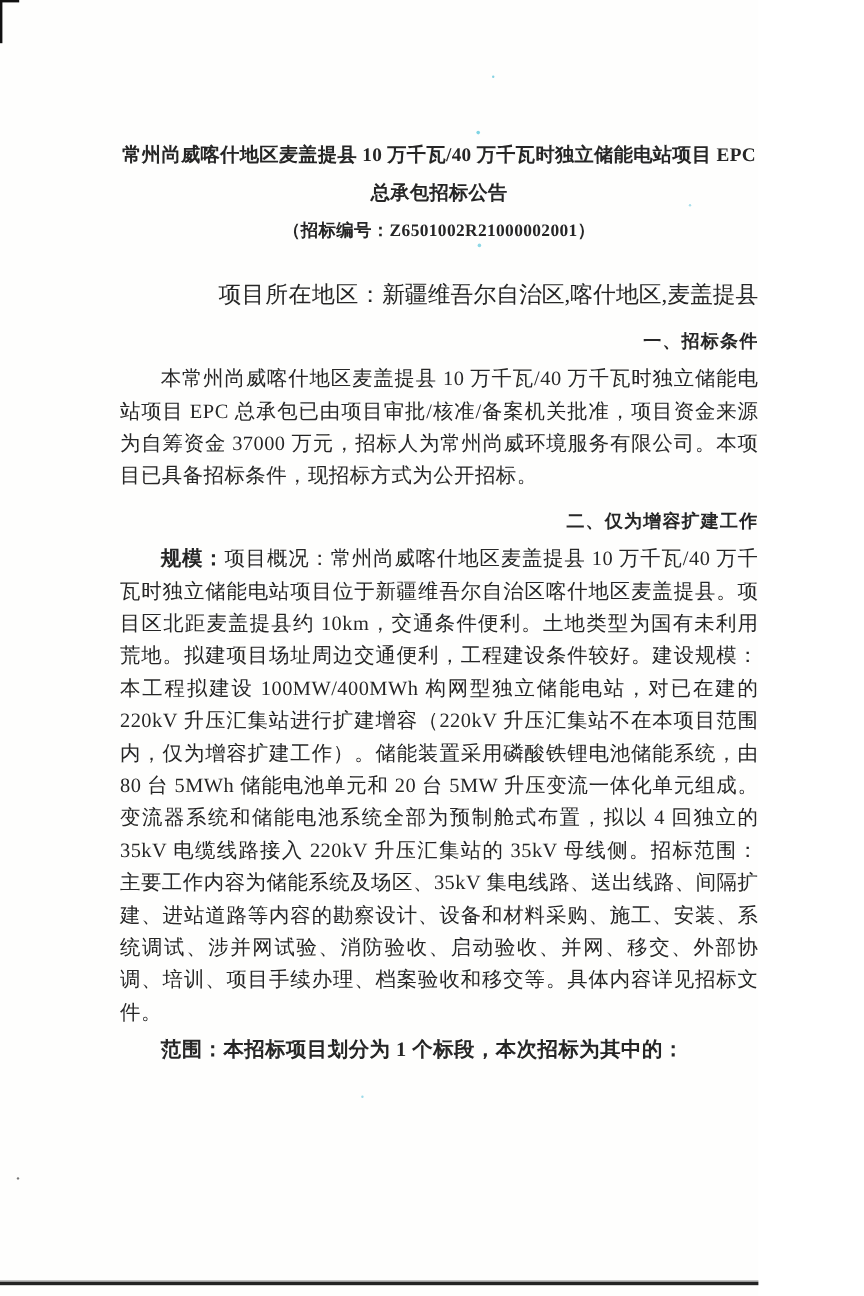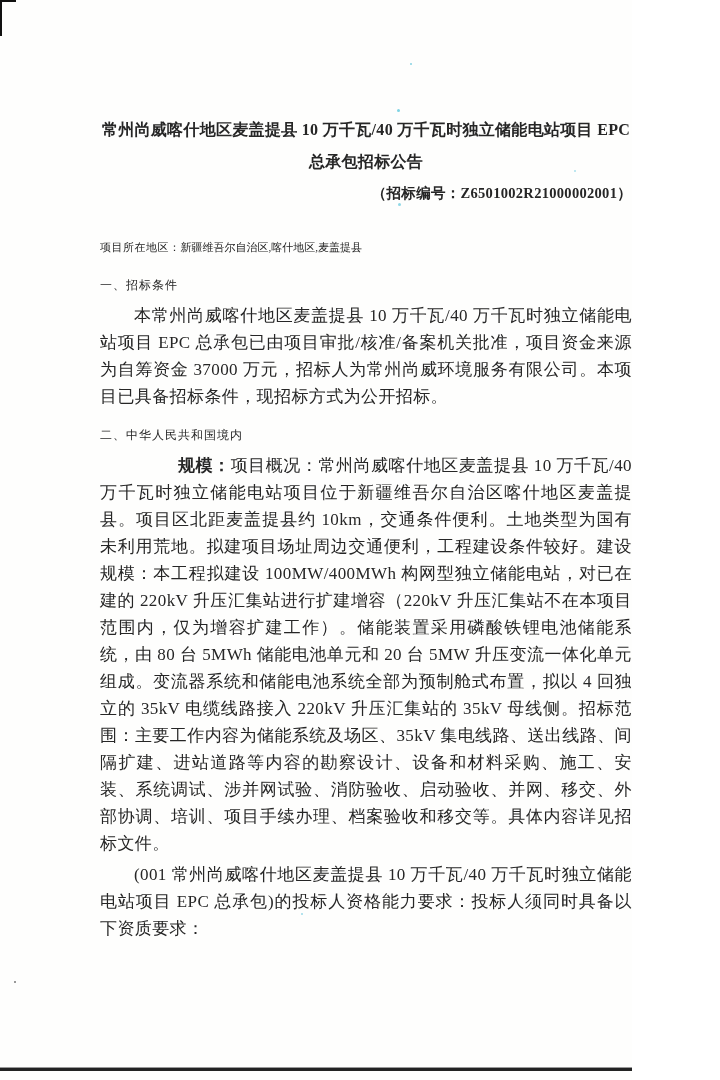--- a/index.html
+++ b/index.html
@@ -8,36 +8,37 @@
     overflow:hidden;
     font-family:"Liberation Serif","DejaVu Serif",serif;
     color:#262626;
   }
   .doc{position:absolute;left:100px;top:114px;width:532px;}
   .doc-title{
     margin:0;font-size:16px;font-weight:700;line-height:32px;
     text-align:center;letter-spacing:.3px;
   }
   .bid-no{
-    margin:0;font-size:14.5px;font-weight:700;line-height:30px;text-align:right;
+    margin:0;font-size:14.5px;font-weight:700;line-height:30px;text-align:center;
     letter-spacing:.3px;
   }
-  .meta-line{margin:26px 0 0 0;font-size:11px;line-height:26px;}
+  .meta-line{margin:26px 0 0 0;font-size:19px;line-height:26px;text-align:right;}
   .meta-line .lbl{letter-spacing:.5px;}
   h2.sec{
-    margin:13px 0 5px 0;font-size:12px;font-weight:400;line-height:24px;
+    margin:13px 0 5px 0;font-size:15px;font-weight:700;line-height:24px;
     letter-spacing:1px;
+    text-align:right;
   }
   p.body{
     margin:4px 0 2px 0;font-size:17px;line-height:27px;
     text-align:justify;letter-spacing:.4px;
   }
   p.indent{text-indent:2em;}
   p.bold{font-weight:700;}
-  b.lead{font-weight:700;margin-left:44px;}
+  b.lead{font-weight:700;}
   
   .edge-mark-v{position:absolute;left:0;top:0;width:2px;height:36px;background:#111;}
   .edge-mark-h{position:absolute;left:0;top:0;width:16px;height:2px;background:#111;}
   .bottom-line{position:absolute;left:0;top:1067px;width:720px;height:4px;
     background:linear-gradient(#9a9a9a 0 1px,#232323 1px 100%);}
   .speck{position:absolute;border-radius:50%;}
   
   .stamp{position:absolute;left:628px;top:260px;pointer-events:none;}
   .stamp text{font-family:"DejaVu Sans",sans-serif;}
 </style>
@@ -48,24 +49,24 @@
 
   <div class="doc">
     <h1 class="doc-title">常州尚威喀什地区麦盖提县 10 万千瓦/40 万千瓦时独立储能电站项目 EPC 总承包招标公告</h1>
     <div class="bid-no">（招标编号：Z6501002R21000002001）</div>
 
     <p class="meta-line"><span class="lbl">项目所在地区：</span><span>新疆维吾尔自治区,喀什地区,麦盖提县</span></p>
 
     <h2 class="sec">一、招标条件</h2>
     <p class="body indent">本常州尚威喀什地区麦盖提县 10 万千瓦/40 万千瓦时独立储能电站项目 EPC 总承包已由项目审批/核准/备案机关批准，项目资金来源为自筹资金 37000 万元，招标人为常州尚威环境服务有限公司。本项目已具备招标条件，现招标方式为公开招标。</p>
 
-    <h2 class="sec">二、中华人民共和国境内</h2>
+    <h2 class="sec">二、仅为增容扩建工作</h2>
     <p class="body indent"><b class="lead">规模：</b><span>项目概况：常州尚威喀什地区麦盖提县 10 万千瓦/40 万千瓦时独立储能电站项目位于新疆维吾尔自治区喀什地区麦盖提县。项目区北距麦盖提县约 10km，交通条件便利。土地类型为国有未利用荒地。拟建项目场址周边交通便利，工程建设条件较好。建设规模：本工程拟建设 100MW/400MWh 构网型独立储能电站，对已在建的 220kV 升压汇集站进行扩建增容（220kV 升压汇集站不在本项目范围内，仅为增容扩建工作）。储能装置采用磷酸铁锂电池储能系统，由 80 台 5MWh 储能电池单元和 20 台 5MW 升压变流一体化单元组成。变流器系统和储能电池系统全部为预制舱式布置，拟以 4 回独立的 35kV 电缆线路接入 220kV 升压汇集站的 35kV 母线侧。招标范围：主要工作内容为储能系统及场区、35kV 集电线路、送出线路、间隔扩建、进站道路等内容的勘察设计、设备和材料采购、施工、安装、系统调试、涉并网试验、消防验收、启动验收、并网、移交、外部协调、培训、项目手续办理、档案验收和移交等。具体内容详见招标文件。</span></p>
+    <p class="body indent bold">范围：本招标项目划分为 1 个标段，本次招标为其中的：</p>
 
-    <p class="body indent">(001 常州尚威喀什地区麦盖提县 10 万千瓦/40 万千瓦时独立储能电站项目 EPC 总承包)的投标人资格能力要求：投标人须同时具备以下资质要求：</p>
   </div>
 
   <svg class="stamp" width="92" height="212" viewBox="0 0 92 212">
     <g fill="none" stroke="#ec8398">
       <circle cx="120" cy="105" r="85" stroke-width="3" opacity="0.85"></circle>
       <circle cx="120" cy="105" r="77" stroke-width="0.8" opacity="0.35"></circle>
     </g>
     <defs>
       <path id="seal-arc" d="M 120 41 A 64 64 0 0 0 120 169"></path>
       <path id="seal-arc2" d="M 120 58 A 47 47 0 0 0 120 152"></path>

